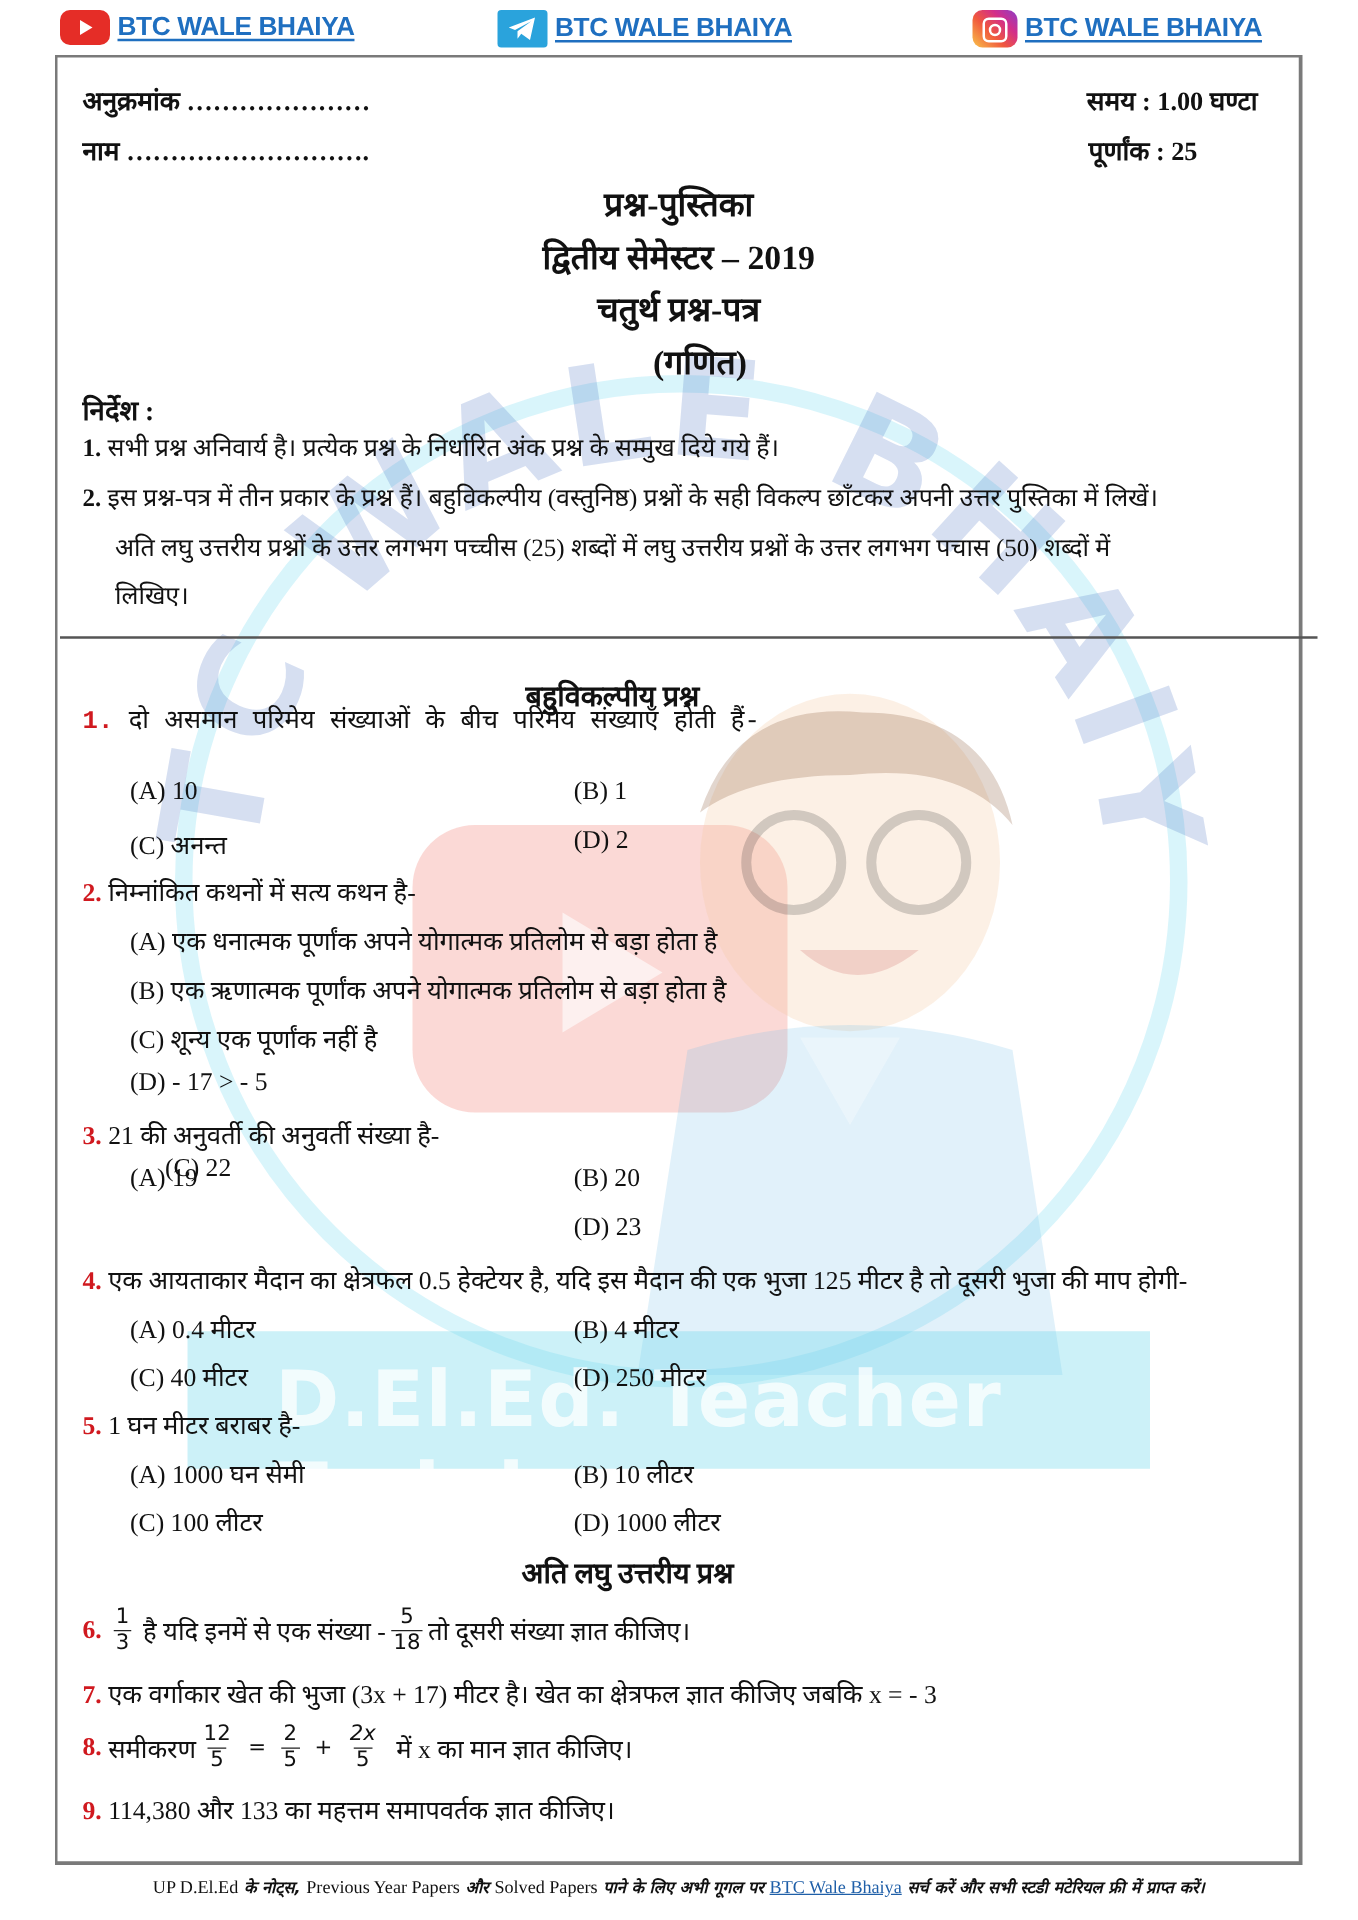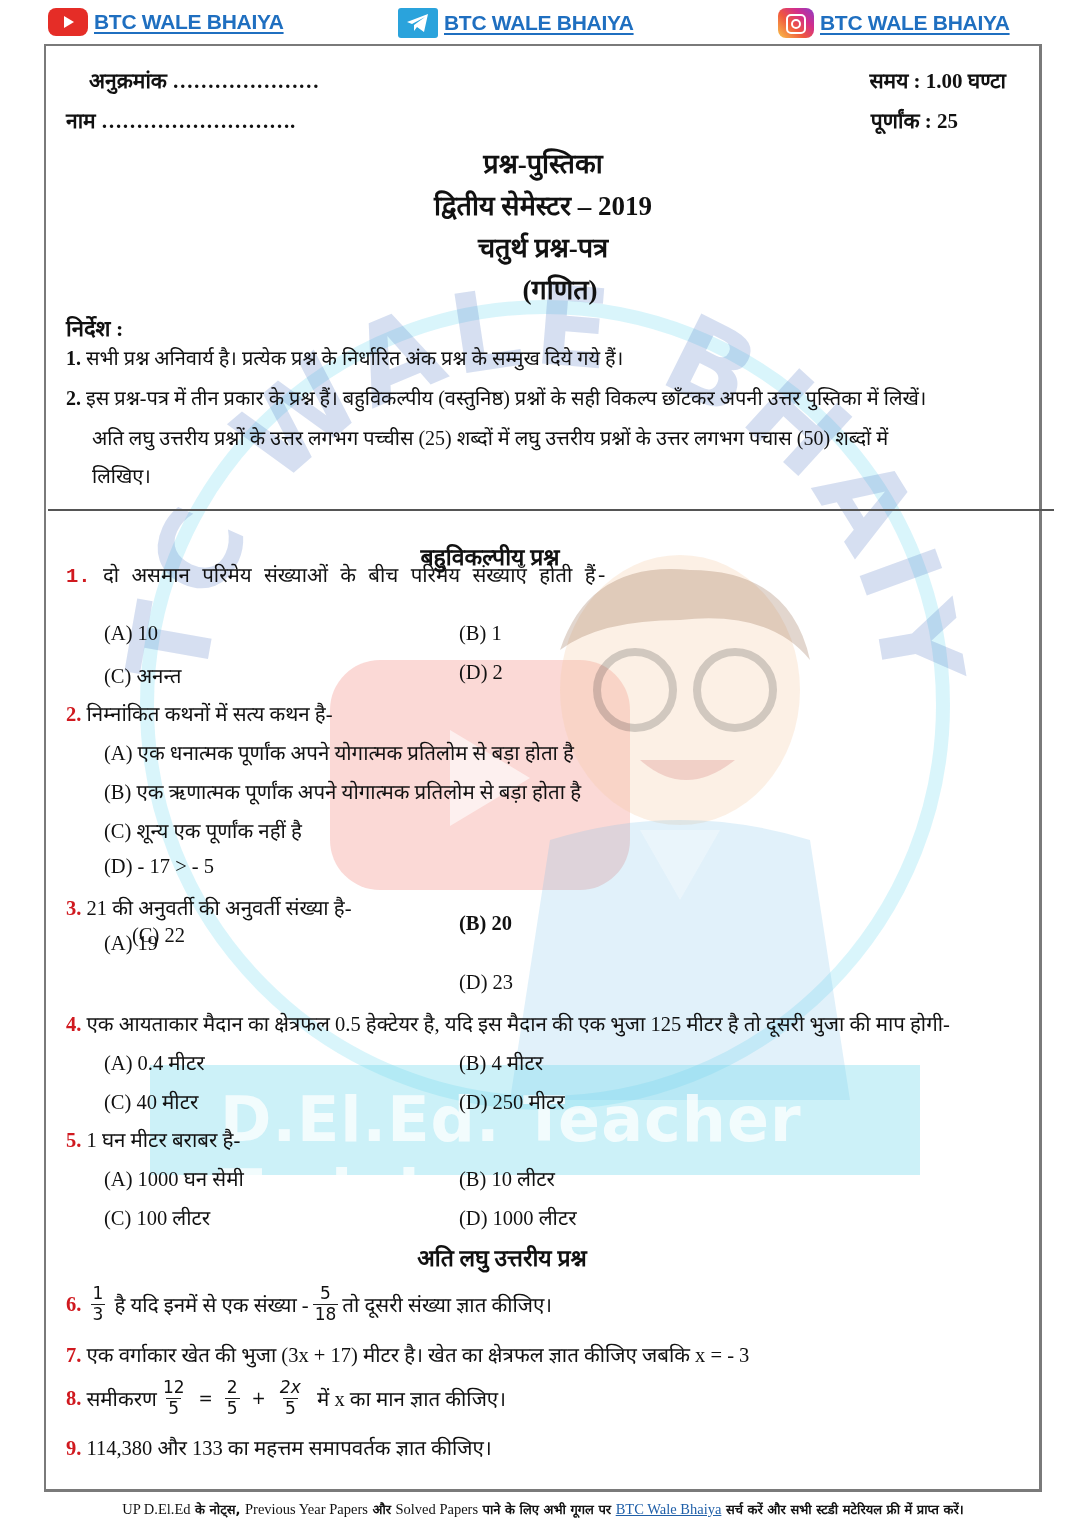--- a/index.html
+++ b/index.html
@@ -48,21 +48,21 @@
   .optL { left: 104px; }
   .optR { left: 459px; }
 
   .frac { display: inline-flex; flex-direction: column; align-items: center; vertical-align: middle; margin: 0 4px; font-family: "DejaVu Sans", sans-serif; font-size: 17px; line-height: 1.15; }
   .frac .num { padding: 0 2px; }
   .frac .den { border-top: 1.5px solid #222; padding: 0 2px; }
   .op { font-family: "DejaVu Sans", sans-serif; font-size: 17px; margin: 0 8px; vertical-align: middle; }
 
   .footer { left: 0; width: 1086px; top: 1500px; text-align: center; font-size: 14.5px; }
   .footer a { color: #1f5fa8; text-decoration: underline; }
-  .footer .hi { font-weight: bold; font-family: "DejaVu Sans", sans-serif; font-size: 13px; }
+  .footer .hi { font-weight: bold; font-family: "DejaVu Sans", sans-serif; font-size: 13px; font-style: italic; }
 </style>
 </head>
 <body>
 
 <div class="wm wm-circle"></div>
 <svg class="wm wm-arc-text" viewBox="0 0 870 870">
   <defs>
     <path id="arcPath" d="M 95 435 A 340 340 0 0 1 775 435"></path>
   </defs>
   <text font-family="DejaVu Sans, sans-serif" font-weight="bold" font-size="110" fill="rgba(70,110,190,0.22)" letter-spacing="6">
@@ -96,21 +96,21 @@
     <span class="lbl">BTC WALE BHAIYA</span>
   </a>
   <a class="social" style="left:778px;">
     <span class="ig-icon"></span>
     <span class="lbl">BTC WALE BHAIYA</span>
   </a>
 </div>
 
 <div class="frame"></div>
 
-<div class="abs hdr-left" style="top:66px;margin-left:23px;">अनुक्रमांक …………………</div>
+<div class="abs hdr-left" style="top:66px;">अनुक्रमांक …………………</div>
 <div class="abs hdr-left" style="top:106px;">नाम ……………………….</div>
 <div class="abs hdr-right" style="top:66px; right:80px;">समय : 1.00 घण्टा</div>
 <div class="abs hdr-right" style="top:106px; right:128px;">पूर्णांक : 25</div>
 
 <div class="abs title" style="top:144px;">प्रश्न-पुस्तिका</div>
 <div class="abs title" style="top:186px;">द्वितीय सेमेस्टर – 2019</div>
 <div class="abs title" style="top:228px;">चतुर्थ प्रश्न-पत्र</div>
 <div class="abs title" style="top:270px;margin-left:17px;">(गणित)</div>
 
 <div class="abs instr-head">निर्देश :</div>
@@ -145,21 +145,21 @@
 <div class="abs opt optL" style="top:738px;">(A) एक धनात्मक पूर्णांक अपने योगात्मक प्रतिलोम से बड़ा होता है</div>
 <div class="abs opt optL" style="top:777px;">(B) एक ऋणात्मक पूर्णांक अपने योगात्मक प्रतिलोम से बड़ा होता है</div>
 <div class="abs opt optL" style="top:816px;">(C) शून्य एक पूर्णांक नहीं है</div>
 <div class="abs opt optL" style="top:855px;">(D) - 17 &gt; - 5</div>
 
 <div class="abs q" style="top:893px;">
   <span class="qn">3.</span>
   <span>21 की अनुवर्ती की अनुवर्ती संख्या है-</span>
 </div>
 <div class="abs opt optL" style="top:932px;">(A) 19</div>
-<div class="abs opt optR" style="top:912px;font-weight:bold;">(B) 20</div>
+<div class="abs opt optR" style="top:932px;">(B) 20</div>
 <div class="abs opt optL" style="top:924px;margin-left:28px;">(C) 22</div>
 <div class="abs opt optR" style="top:971px;text-align:center;">(D) 23</div>
 
 <div class="abs q" style="top:1009px;">
   <span class="qn">4.</span>
   <span>एक आयताकार मैदान का क्षेत्रफल 0.5 हेक्टेयर है, यदि इस मैदान की एक भुजा 125 मीटर है तो दूसरी भुजा की माप होगी-</span>
 </div>
 <div class="abs opt optL" style="top:1048px;">(A) 0.4 मीटर</div>
 <div class="abs opt optR" style="top:1048px;">(B) 4 मीटर</div>
 <div class="abs opt optL" style="top:1087px;">(C) 40 मीटर</div>

